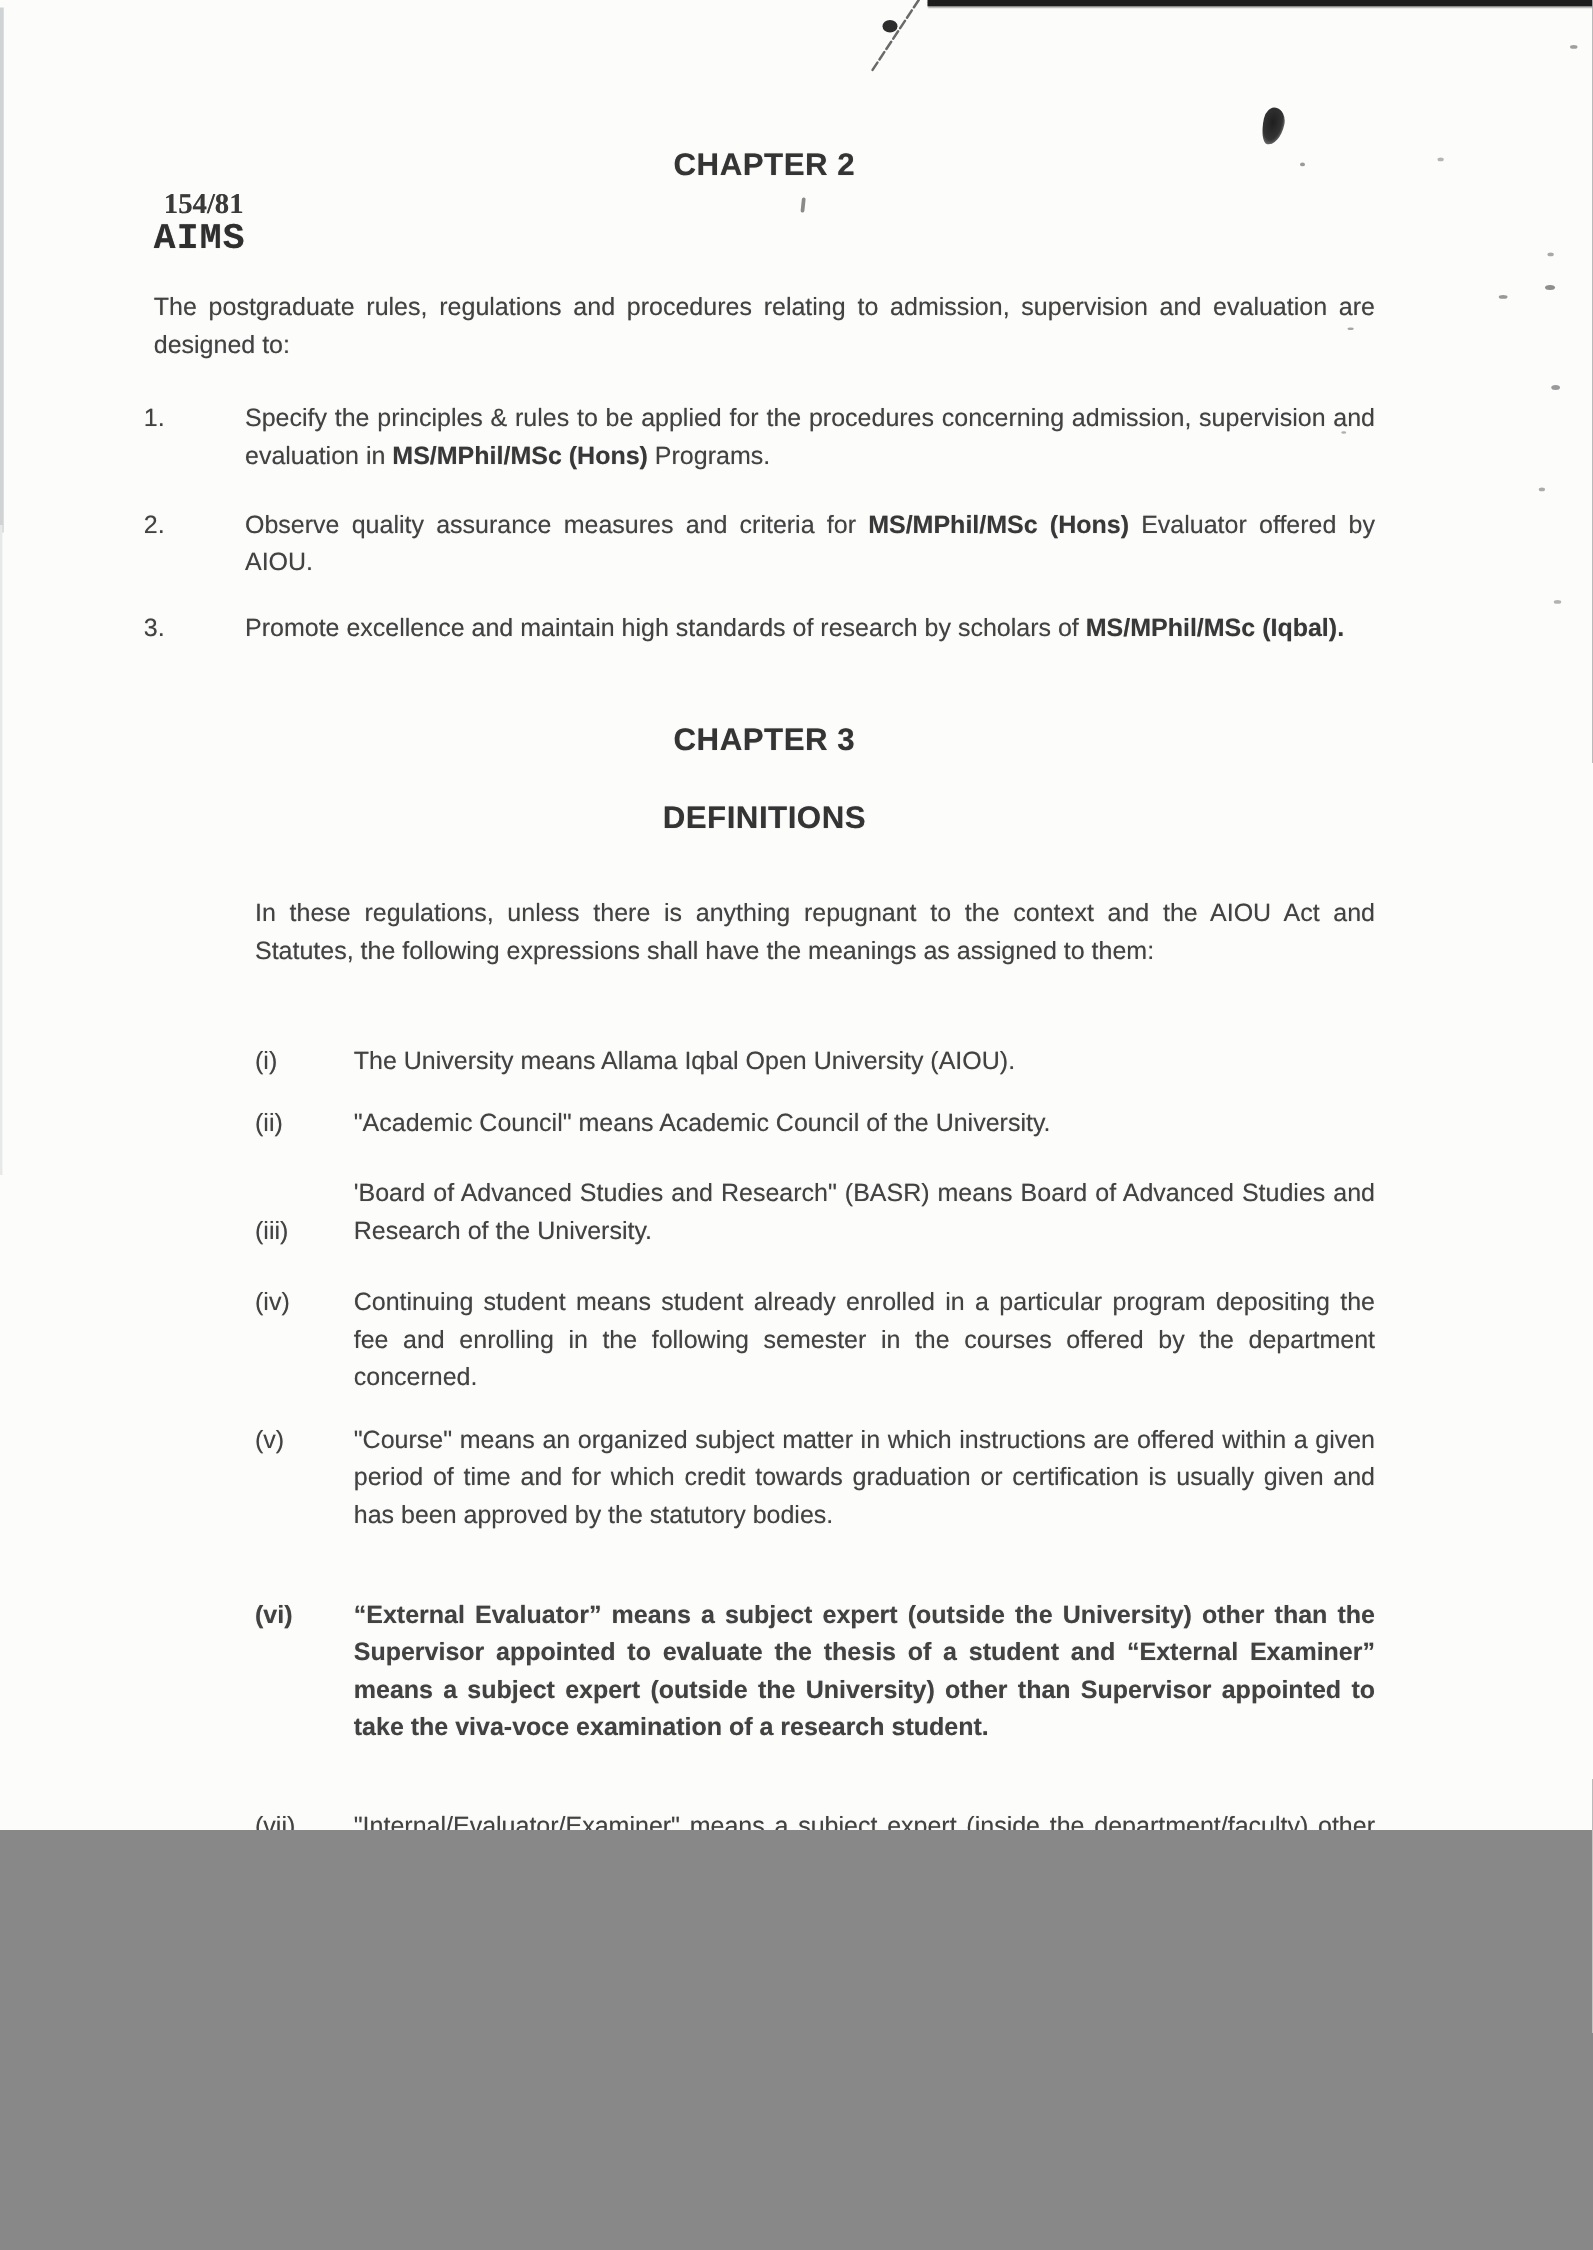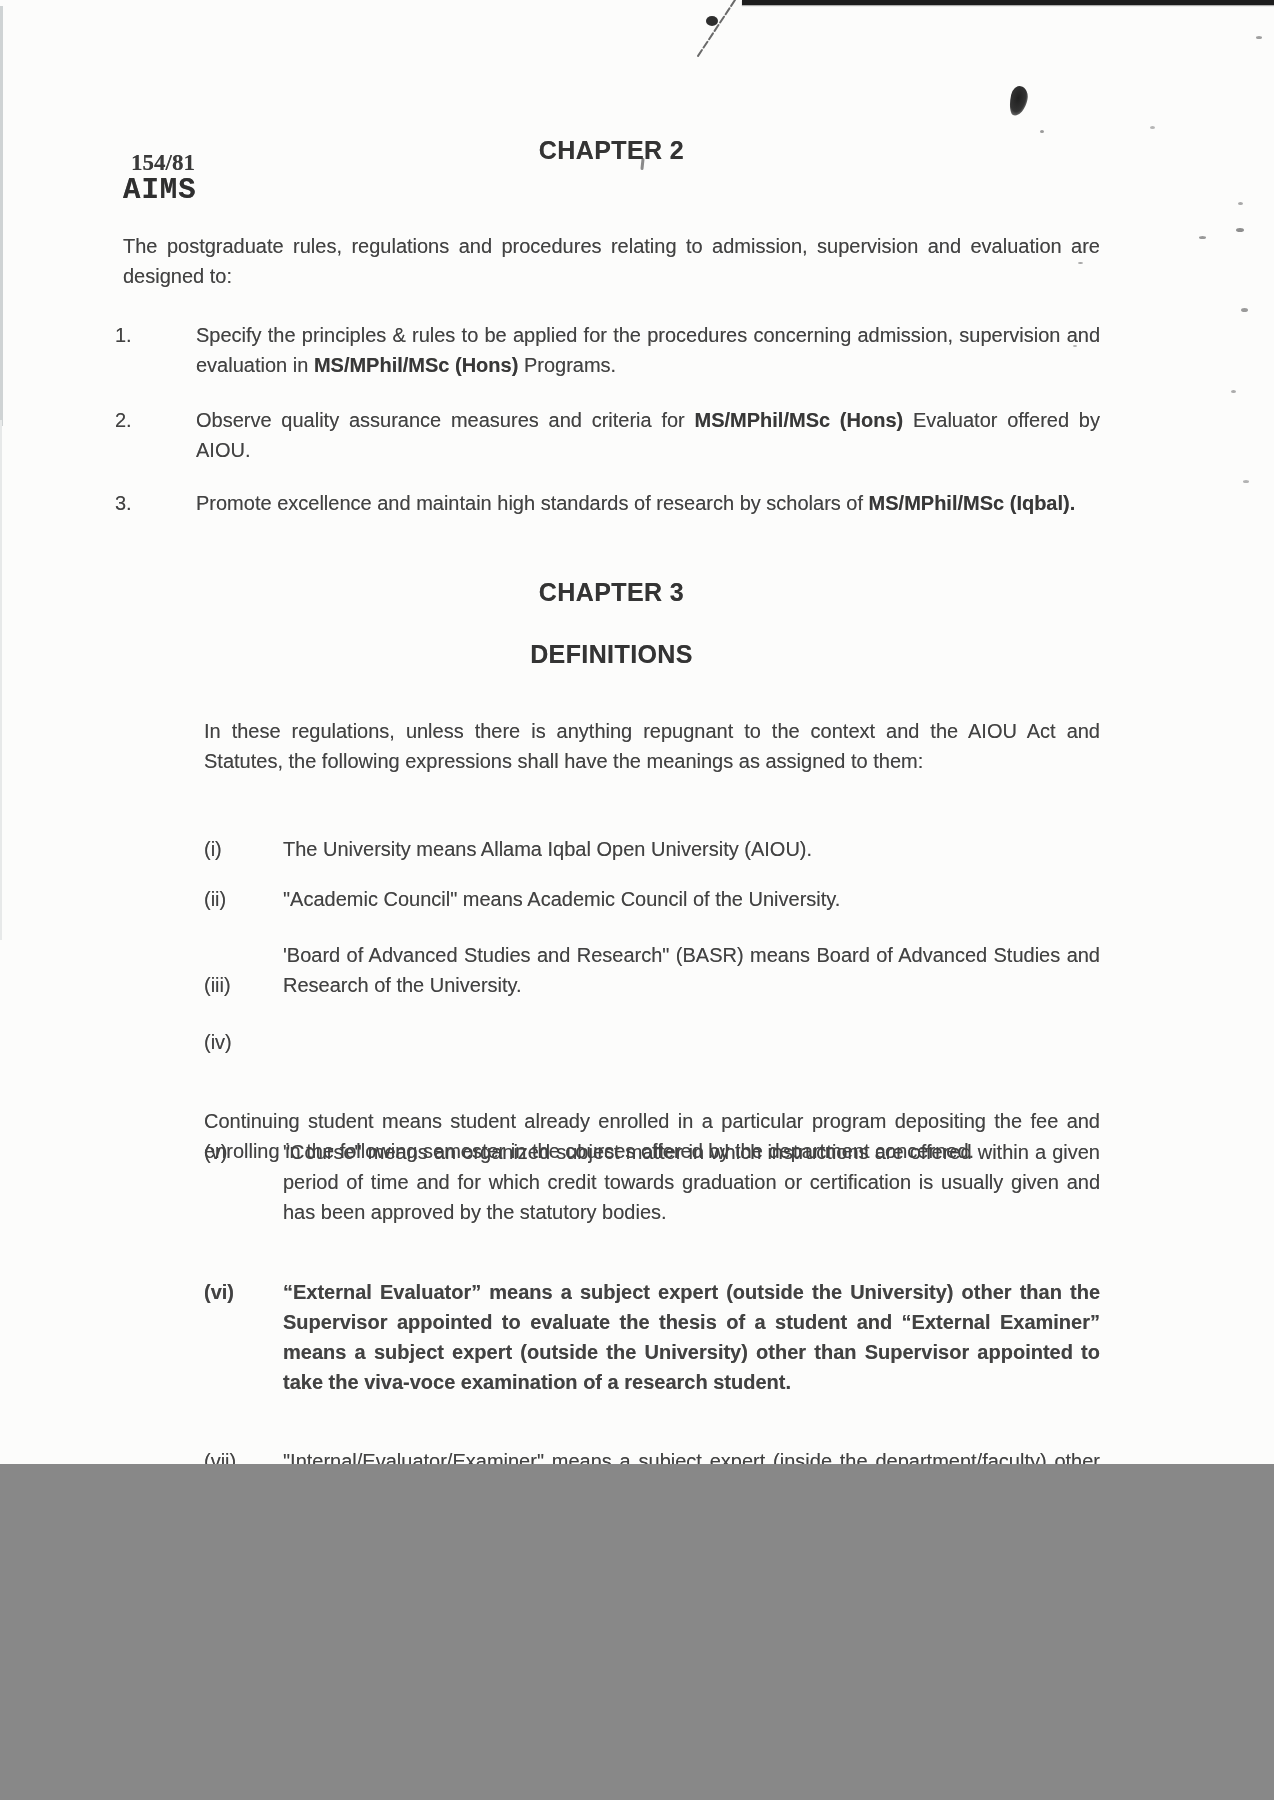--- a/index.html
+++ b/index.html
@@ -104,21 +104,21 @@
   <div class="artifact speck" style="left:1238px;top:202px;width:5px;height:3px;background:#a8a8a8;"></div>
   <div class="artifact speck" style="left:1199px;top:236px;width:7px;height:3px;background:#989898;"></div>
   <div class="artifact speck" style="left:1236px;top:228px;width:8px;height:4px;background:#8e8e8e;"></div>
   <div class="artifact speck" style="left:1241px;top:308px;width:7px;height:4px;background:#9a9a9a;"></div>
   <div class="artifact speck" style="left:1231px;top:390px;width:5px;height:3px;background:#ababab;"></div>
   <div class="artifact speck" style="left:1243px;top:480px;width:6px;height:3px;background:#b3b3b3;"></div>
   <div class="artifact speck" style="left:1078px;top:262px;width:5px;height:2px;background:#a5a5a5;"></div>
   <div class="artifact speck" style="left:1073px;top:345px;width:4px;height:2px;background:#b0b0b0;"></div>
 
   <div class="abs ref-number">154/81</div>
-  <div class="abs heading-sans" style="top:136px;">CHAPTER 2</div>
+  <div class="abs heading-sans" style="top:118px;">CHAPTER 2</div>
   <div class="abs heading-serif" style="top:174px;">AIMS</div>
 
   <div class="abs body-text ch2-intro">The postgraduate rules, regulations and procedures relating to admission, supervision and evaluation are designed to:</div>
 
   <div class="abs body-text num-row" style="top:320px;">
     <div class="num-label">1.</div>
     <div class="num-text"><span>Specify the principles &amp; rules to be applied for the procedures concerning admission, supervision and evaluation in </span><span class="bold">MS/MPhil/MSc (Hons)</span><span> Programs.</span></div>
   </div>
 
   <div class="abs body-text num-row" style="top:405px;">
@@ -144,21 +144,21 @@
   <div class="abs body-text def-row" style="top:884px;">
     <div class="def-label">(ii)</div>
     <div class="def-text">"Academic Council" means Academic Council of the University.</div>
   </div>
 
   <div class="abs body-text def-row" style="top:940px;align-items:flex-end;">
     <div class="def-label">(iii)</div>
     <div class="def-text">'Board of Advanced Studies and Research" (BASR) means Board of Advanced Studies and Research of the University.</div>
   </div>
 
-  <div class="abs body-text def-row" style="top:1027px;flex-direction:column;">
+  <div class="abs body-text def-row" style="top:1027px;">
     <div class="def-label">(iv)</div>
     <div class="def-text">Continuing student means student already enrolled in a particular program depositing the fee and enrolling in the following semester in the courses offered by the department concerned.</div>
   </div>
 
   <div class="abs body-text def-row" style="top:1137px;">
     <div class="def-label">(v)</div>
     <div class="def-text">"Course" means an organized subject matter in which instructions are offered within a given period of time and for which credit towards graduation or certification is usually given and has been approved by the statutory bodies.</div>
   </div>
 
   <div class="abs body-text def-row" style="top:1277px;font-weight:bold;">

